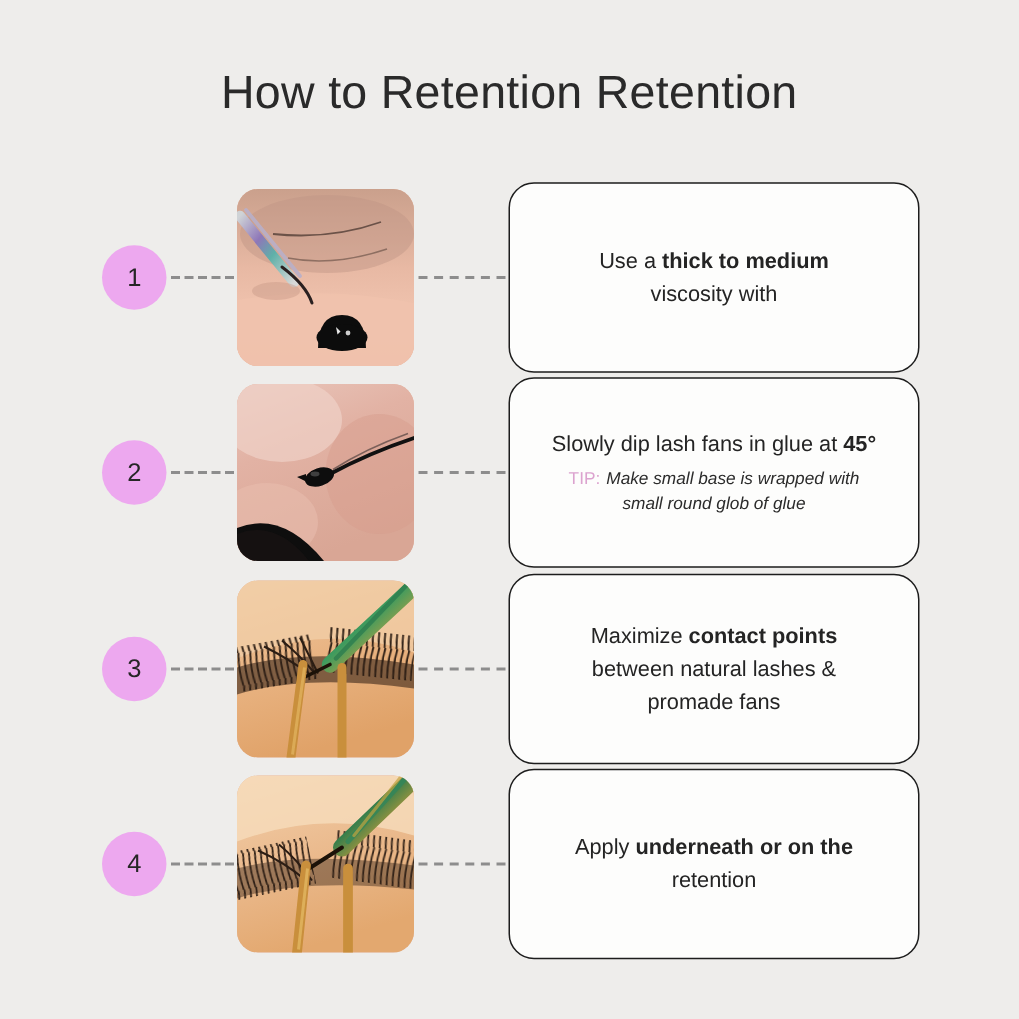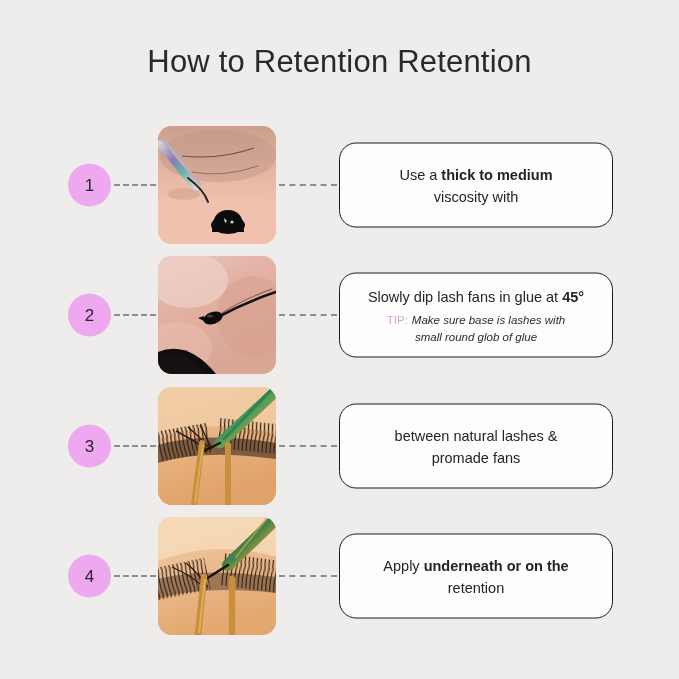--- a/index.html
+++ b/index.html
@@ -90,21 +90,21 @@
   }
   .photo svg { display: block; width: 118px; height: 118px; }
 
   
   .card {
     position: absolute;
     left: 339px;
     top: 50%;
     transform: translateY(-50%);
     width: 274px;
-    height: 85px;
+    height: 127px;
     border: 1.4px solid #1d1d1d;
     border-radius: 17px;
     background: #fdfdfc;
     display: flex;
     flex-direction: column;
     align-items: center;
     justify-content: center;
     padding: 6px 14px;
     text-align: center;
   }
@@ -220,21 +220,21 @@
       </svg>
     </div>
 
     <div class="dash dash-right"></div>
 
     <div class="card">
       <div class="card-line">
         <span>Slowly dip lash fans in glue at </span><b>45°</b>
       </div>
       <div class="tip-line">
-        <span class="tip-label">TIP:</span><span>Make sure base is lashes with</span>
+        <span class="tip-label">TIP:</span><span>Make small base is wrapped with</span>
       </div>
       <div class="tip-sub">small round glob of glue</div>
     </div>
   </div>
 
   <div class="step-row r3">
     <div class="badge">
       <span>3</span>
     </div>
     <div class="dash dash-left"></div>
@@ -272,20 +272,23 @@
         <path d="M62 56 L46 64" stroke="#1c1208" stroke-width="2.4" stroke-linecap="round"></path>
         <path d="M44 56 Q40 86 36 118" stroke="#c98f3c" stroke-width="6" fill="none" stroke-linecap="round"></path>
         <path d="M70 58 Q70 88 70 118" stroke="#c98f3c" stroke-width="6" fill="none" stroke-linecap="round"></path>
         <path d="M45 58 Q41 86 37 116" stroke="#e0b05c" stroke-width="2" fill="none" opacity="0.8"></path>
       </svg>
     </div>
 
     <div class="dash dash-right"></div>
 
     <div class="card">
+      <div class="card-line">
+        <span>Maximize </span><b>contact points</b>
+      </div>
       <div class="card-line">between natural lashes &amp;</div>
       <div class="card-line">promade fans</div>
     </div>
   </div>
 
   <div class="step-row r4">
     <div class="badge">
       <span>4</span>
     </div>
     <div class="dash dash-left"></div>

